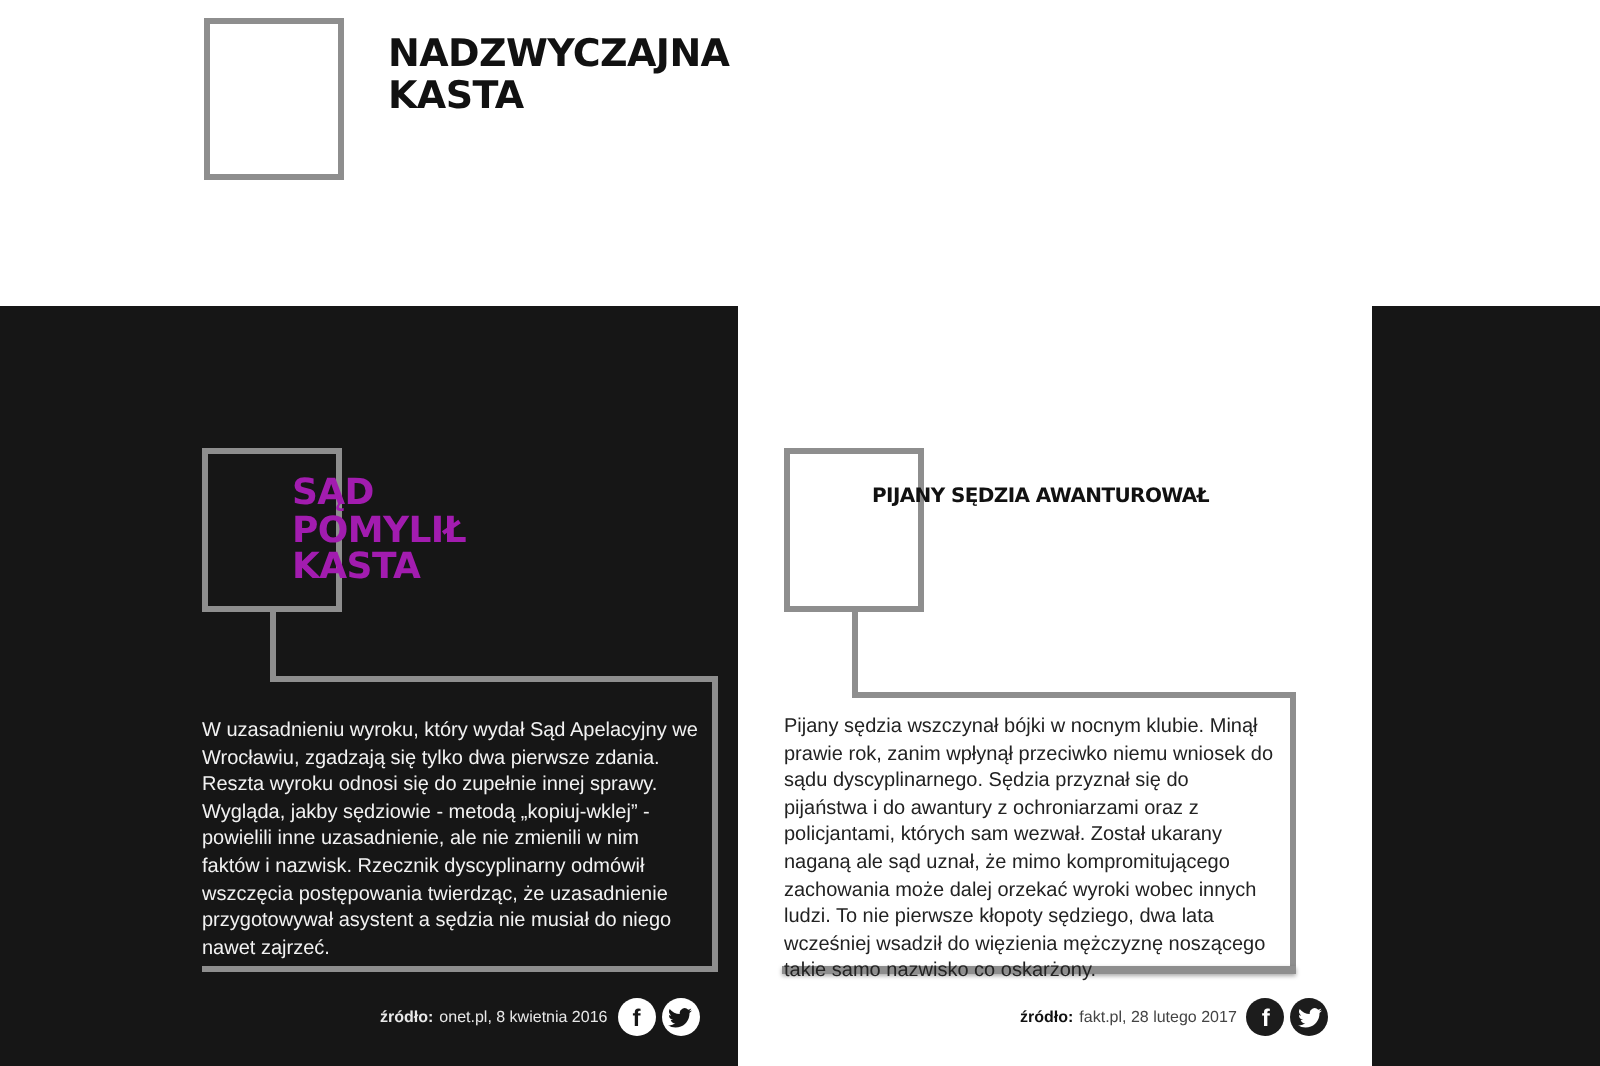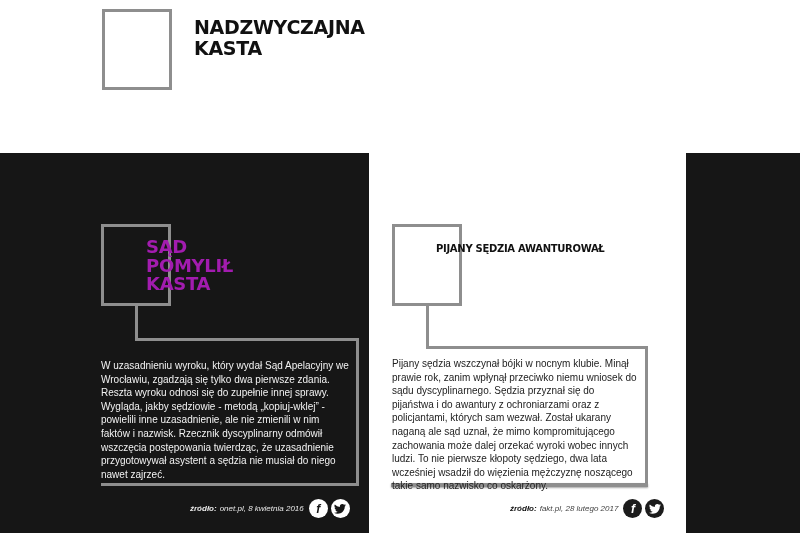--- a/index.html
+++ b/index.html
@@ -2,21 +2,21 @@
 <html><head>
 <meta charset="utf-8">
 <style>
   html, body { margin:0; padding:0; }
   body { width:800px; height:533px; position:relative; overflow:hidden; background:#ffffff; font-family:"Liberation Sans", "DejaVu Sans", sans-serif; }
   .sq { position:absolute; border:3px solid #8e8e8e; box-sizing:border-box; }
   .h-title { position:absolute; font-weight:700; font-family:"DejaVu Sans", sans-serif; letter-spacing:-0.3px; line-height:21px; }
   .panel-dark { position:absolute; background:#161616; }
   .line { position:absolute; background:#8e8e8e; }
   .body-text { position:absolute; font-size:10px; line-height:13.6px; font-family:"Liberation Sans", sans-serif; }
-  .source { position:absolute; font-size:8px; font-family:"Liberation Sans", sans-serif; display:flex; align-items:center; gap:3px;font-style:italic; }
+  .source { position:absolute; font-size:8px; font-family:"Liberation Sans", sans-serif; display:flex; align-items:center; gap:3px; }
   .source b { font-weight:700; }
   .icon-circ { width:19px; height:19px; border-radius:50%; display:inline-flex; align-items:center; justify-content:center; font-weight:700; font-size:12px; }
 </style>
 </head>
 <body>
 
 <div class="sq" style="left:102px; top:9px; width:70px; height:81px;"></div>
 <div class="h-title" style="left:146px; top:17px; font-size:19px; color:#111;margin-left:48px;">
   <div>NADZWYCZAJNA</div>
   <div>KASTA</div>

